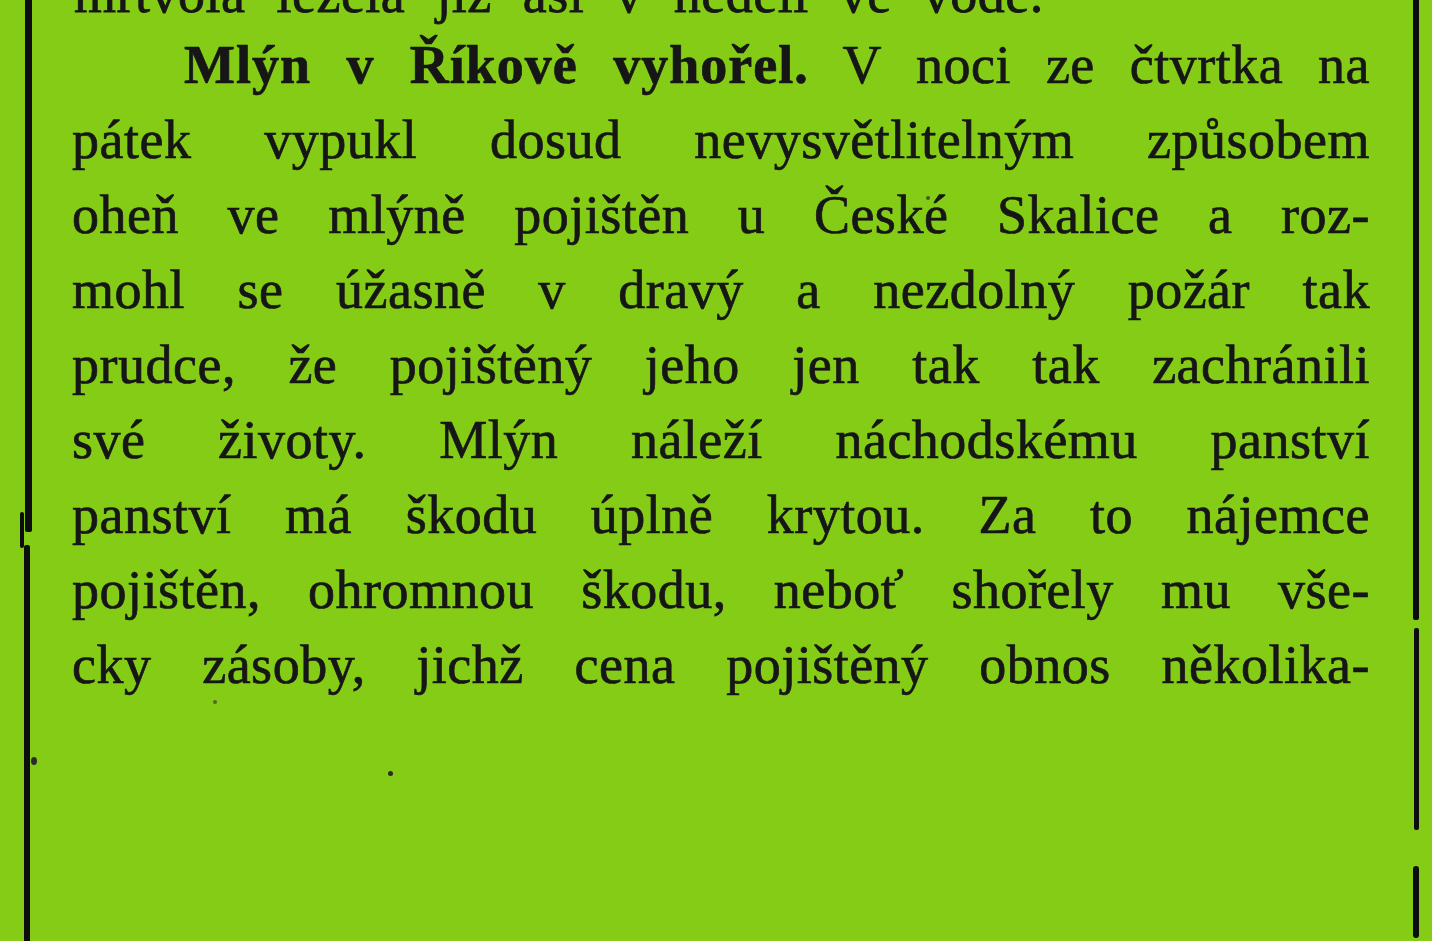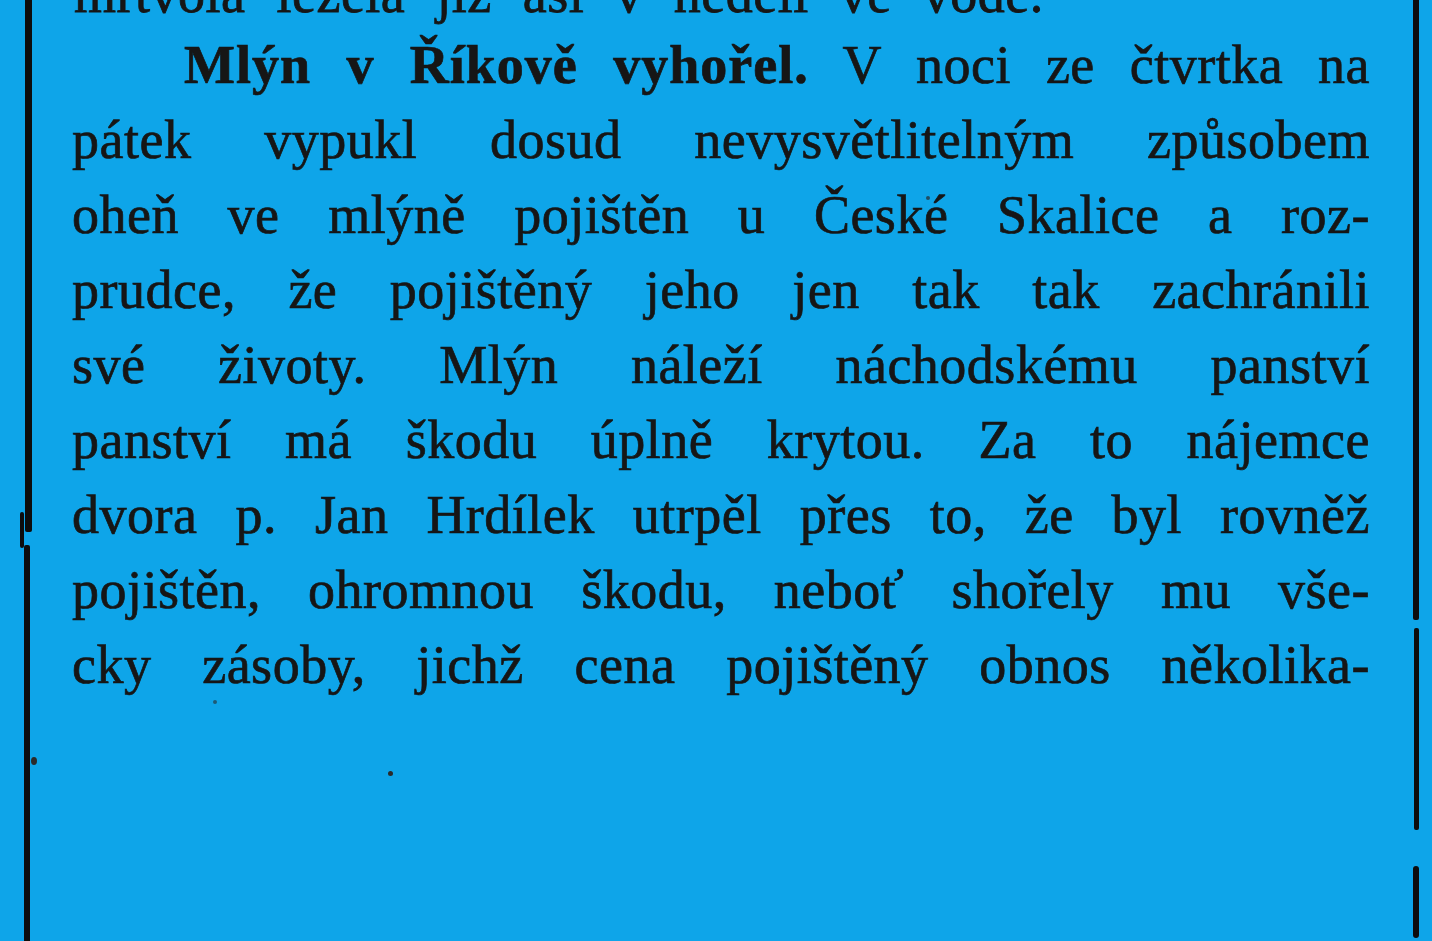--- a/index.html
+++ b/index.html
@@ -4,21 +4,21 @@
 <style>
   html, body {
     margin: 0;
     padding: 0;
     background: #ffffff;
   }
   .page {
     position: relative;
     width: 1432px;
     height: 941px;
-    background: #0ea5e9;
+    background: #84cc16;
     overflow: hidden;
     font-family: "Liberation Serif", serif;
     color: #161616;
   }
   
   .rule {
     position: absolute;
     background: #0d0d0d;
     border-radius: 2px;
   }
@@ -93,24 +93,24 @@
   <div class="textblock">
 
     <div class="clipped">
       <span>mrtvola ležela již asi v neděli ve vodě.</span>
     </div>
 
     <div class="line heading"><span class="bold">Mlýn v Říkově vyhořel.</span><span> V noci ze čtvrtka na</span></div>
 
     <div class="line">pátek vypukl dosud nevysvětlitelným způsobem</div>
     <div class="line">oheň ve mlýně pojištěn u České Skalice a roz-</div>
+    <div class="line">mohl se úžasně v dravý a nezdolný požár tak</div>
     <div class="line">prudce, že pojištěný jeho jen tak tak zachránili</div>
     <div class="line">své životy. Mlýn náleží náchodskému panství</div>
     <div class="line">panství má škodu úplně krytou. Za to nájemce</div>
-    <div class="line">dvora p. Jan Hrdílek utrpěl přes to, že byl rovněž</div>
     <div class="line">pojištěn, ohromnou škodu, neboť shořely mu vše-</div>
     <div class="line">cky zásoby, jichž cena pojištěný obnos několika-</div>
 
   </div>
 
   <div class="speck speck-1"></div>
   <div class="speck speck-2"></div>
   <div class="speck speck-3"></div>
   <div class="speck speck-4"></div>
 

